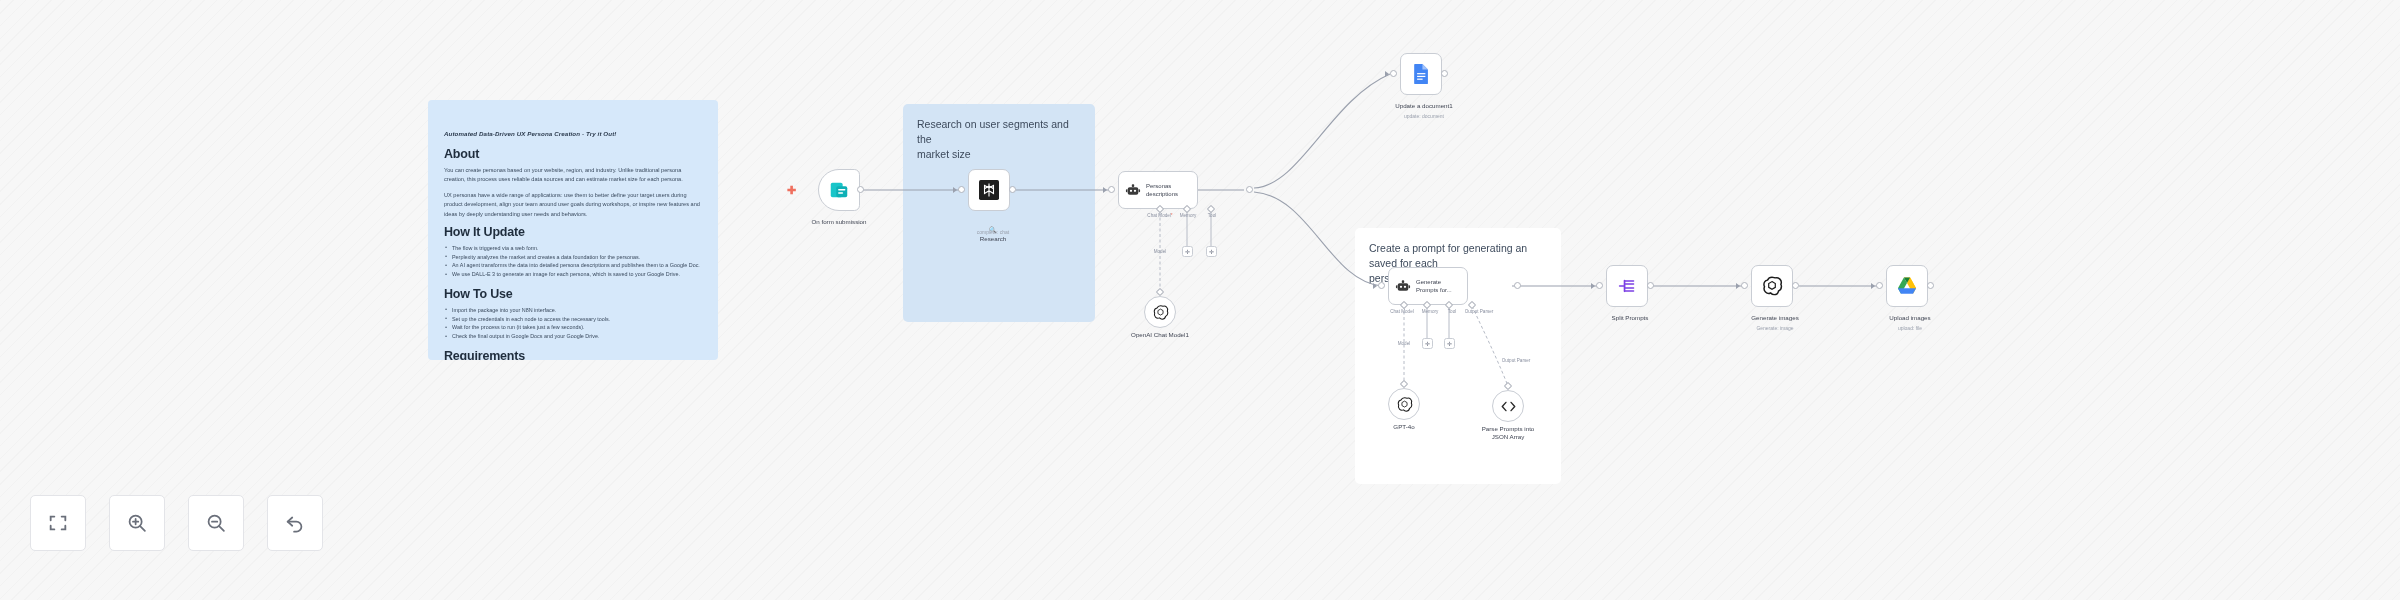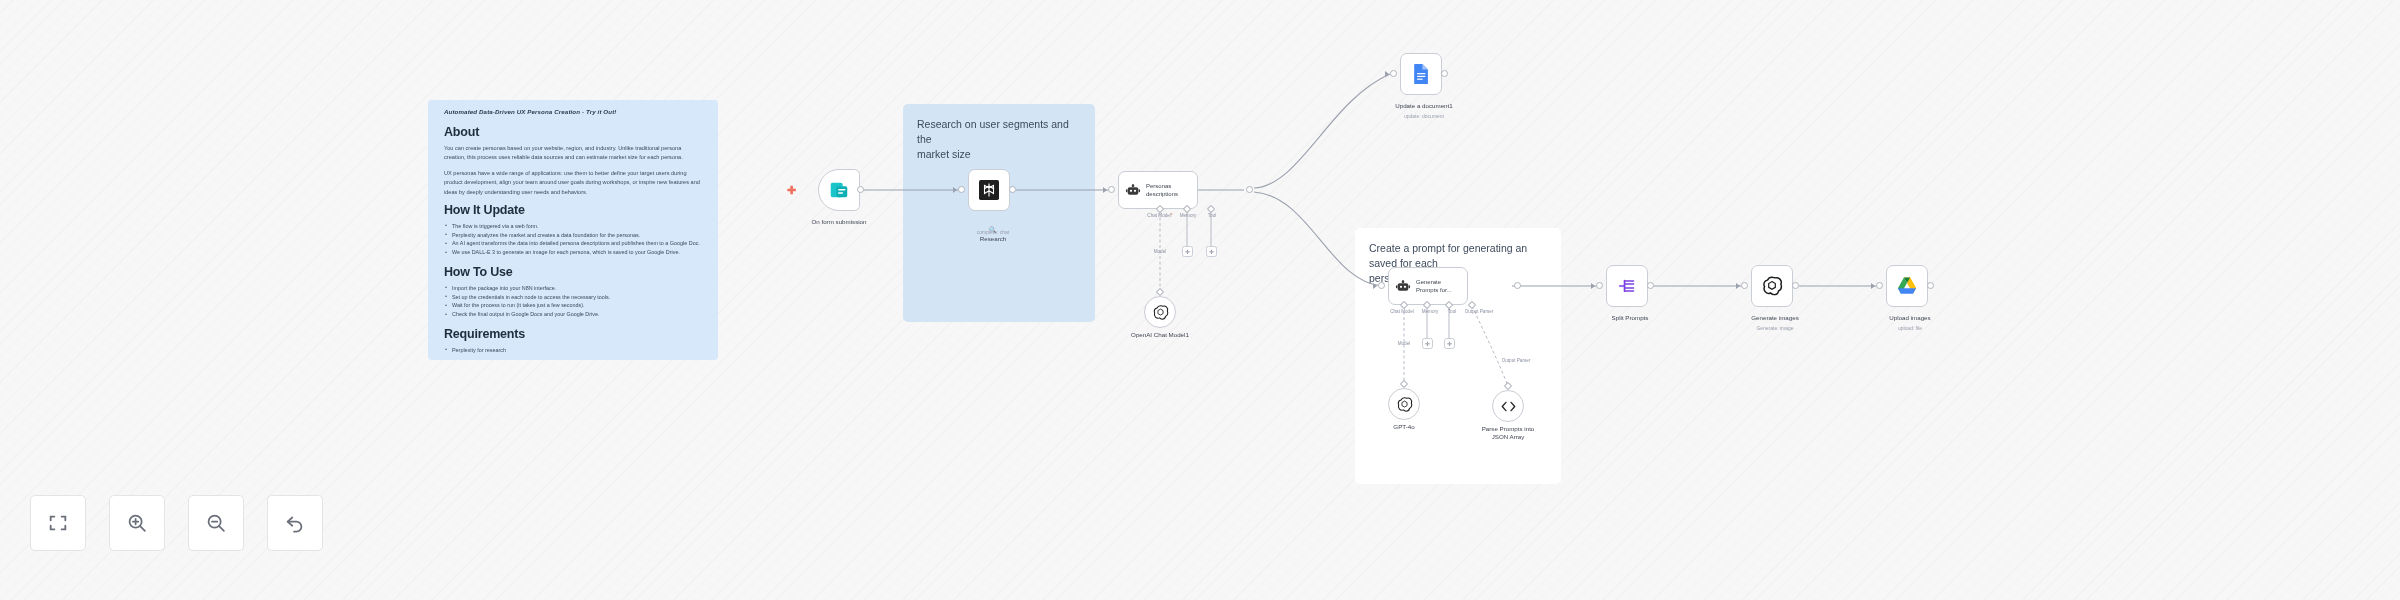--- a/index.html
+++ b/index.html
@@ -35,21 +35,21 @@
   .sticky-white  { background: #ffffff; color: #3d4a5c; }
   .sticky-purple { background: #ddd8f5; color: #4a4463; }
 
   
   #doc-sticky {
     position: absolute;
     left: 428px; top: 100px;
     width: 290px; height: 260px;
     background: #d6e8fa;
     border-radius: 4px;
-    padding: 8px 16px 10px 16px;
+    padding: 30px 16px 10px 16px;
     overflow: hidden;
     color: #2e3d52;
   }
   #doc-sticky .doc-subtitle {
     font-size: 6.2px; font-weight: 700; font-style: italic;
     letter-spacing: .1px;
     margin-bottom: 10px;
     color: #2b3a4d;
   }
   #doc-sticky h2 {

